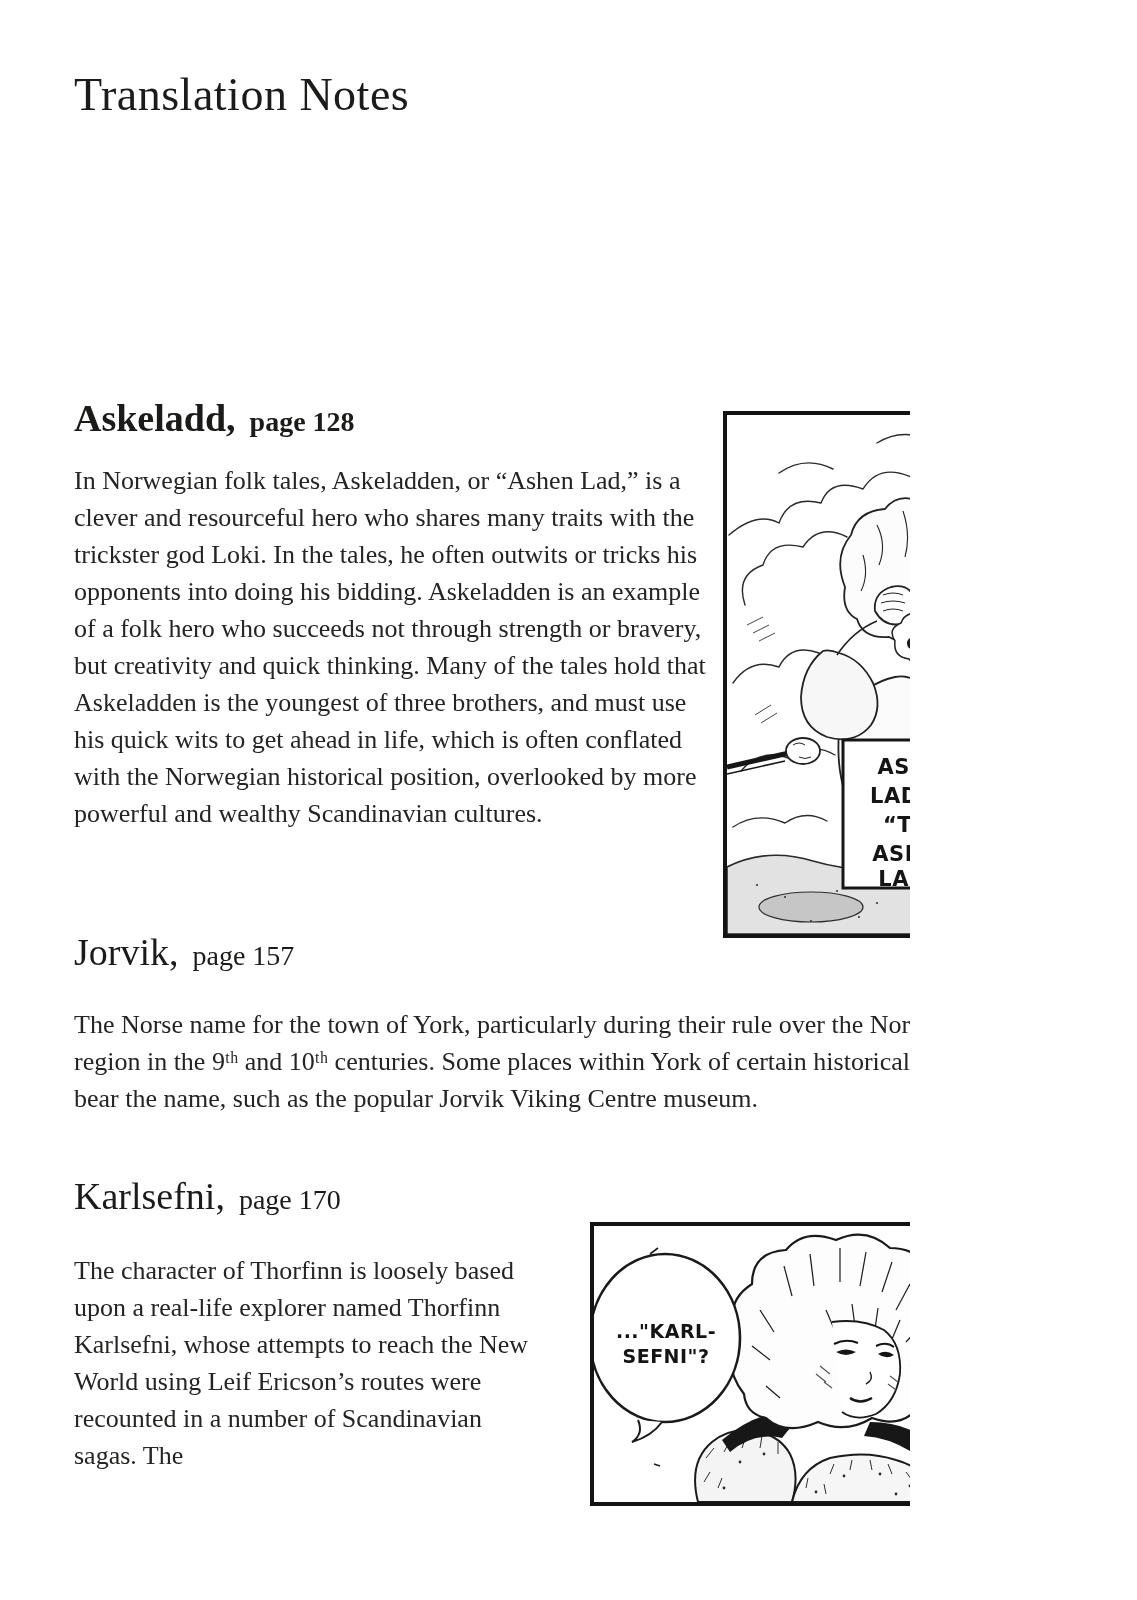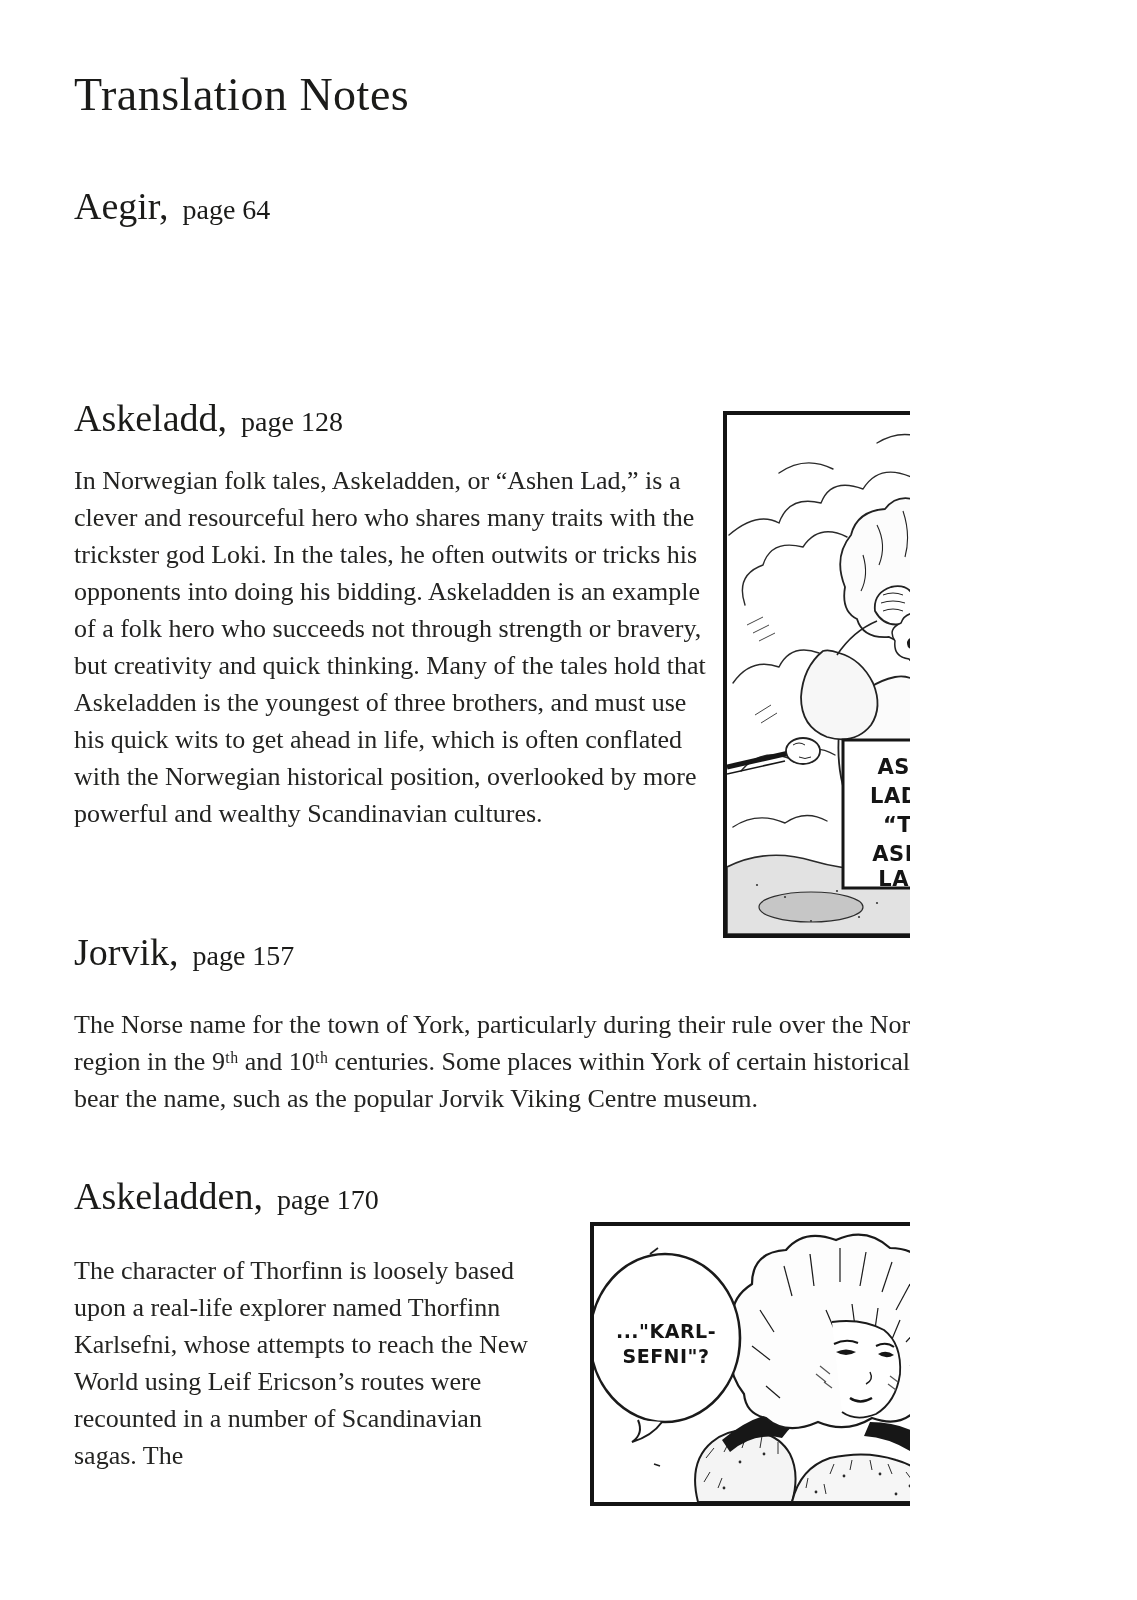--- a/index.html
+++ b/index.html
@@ -24,21 +24,21 @@
   .entry-heading {
     position: absolute;
     left: 74px;
     font-weight: normal;
     white-space: nowrap;
     color: #1b1b19;
   }
   .entry-heading .term { font-size: 38px; }
   .entry-heading .pref { font-size: 28px; margin-left: 8px; }
   .h-aegir     { top: 184px; }
-  .h-askeladd  { top: 396px; }
+  .h-askeladd  { top: 396px; font-weight: bold; }
   .h-jorvik    { top: 930px; }
   .h-karlsefni { top: 1174px; }
   .entry-body {
     position: absolute;
     left: 74px;
     font-size: 26px;
     line-height: 37px;
     color: #242422;
     text-align: left;
   }
@@ -73,24 +73,20 @@
   .sfx-text     { font-size: 16px; letter-spacing: 1px;   fill: #1a1a1a; }
   .bubble-text  { font-size: 19px; letter-spacing: 0.5px; fill: #141414; }
 </style>
 </head>
 <body>
 
 <div class="page">
 
   <h1 class="page-title">Translation Notes</h1>
 
-  <h2 class="entry-heading h-aegir">
-    <span class="term">Aegir,</span>
-    <span class="pref">page 64</span>
-  </h2>
 
   <h2 class="entry-heading h-askeladd">
     <span class="term">Askeladd,</span>
     <span class="pref">page 128</span>
   </h2>
   <p class="entry-body b-askeladd">In Norwegian folk tales, Askeladden, or “Ashen Lad,” is a clever and resourceful hero who shares many traits with the trickster god Loki. In the tales, he often outwits or tricks his opponents into doing his bidding. Askeladden is an example of a folk hero who succeeds not through strength or bravery, but creativity and quick thinking. Many of the tales hold that Askeladden is the youngest of three brothers, and must use his quick wits to get ahead in life, which is often conflated with the Norwegian historical position, overlooked by more powerful and wealthy Scandinavian cultures.</p>
 
   <figure class="manga-panel panel-askeladd">
     <svg viewBox="0 0 312 519" width="312" height="519">
 
@@ -183,21 +179,21 @@
     </svg>
   </figure>
 
   <h2 class="entry-heading h-jorvik">
     <span class="term">Jorvik,</span>
     <span class="pref">page 157</span>
   </h2>
   <p class="entry-body b-jorvik">The Norse name for the town of York, particularly during their rule over the Northumbria region in the 9ᵗʰ and 10ᵗʰ centuries. Some places within York of certain historical value still bear the name, such as the popular Jorvik Viking Centre museum.</p>
 
   <h2 class="entry-heading h-karlsefni">
-    <span class="term">Askeladden,</span>
+    <span class="term">Karlsefni,</span>
     <span class="pref">page 170</span>
   </h2>
   <p class="entry-body b-karlsefni">The character of Thorfinn is loosely based upon a real-life explorer named Thorfinn Karlsefni, whose attempts to reach the New World using Leif Ericson’s routes were recounted in a number of Scandinavian sagas. The</p>
 
   <figure class="manga-panel panel-karlsefni">
     <svg viewBox="0 0 438 276" width="438" height="276">
 
       <g>
         <path d="M104 276 Q94 236 118 216 Q138 200 164 206 Q186 210 196 228 Q206 248 198 276 Z" fill="#f4f4f4" stroke="#1b1b1b" stroke-width="2"></path>
         <path d="M198 276 Q206 242 236 232 Q272 224 302 234 Q330 242 338 262 L340 276 Z" fill="#f6f6f6" stroke="#1b1b1b" stroke-width="2"></path>

